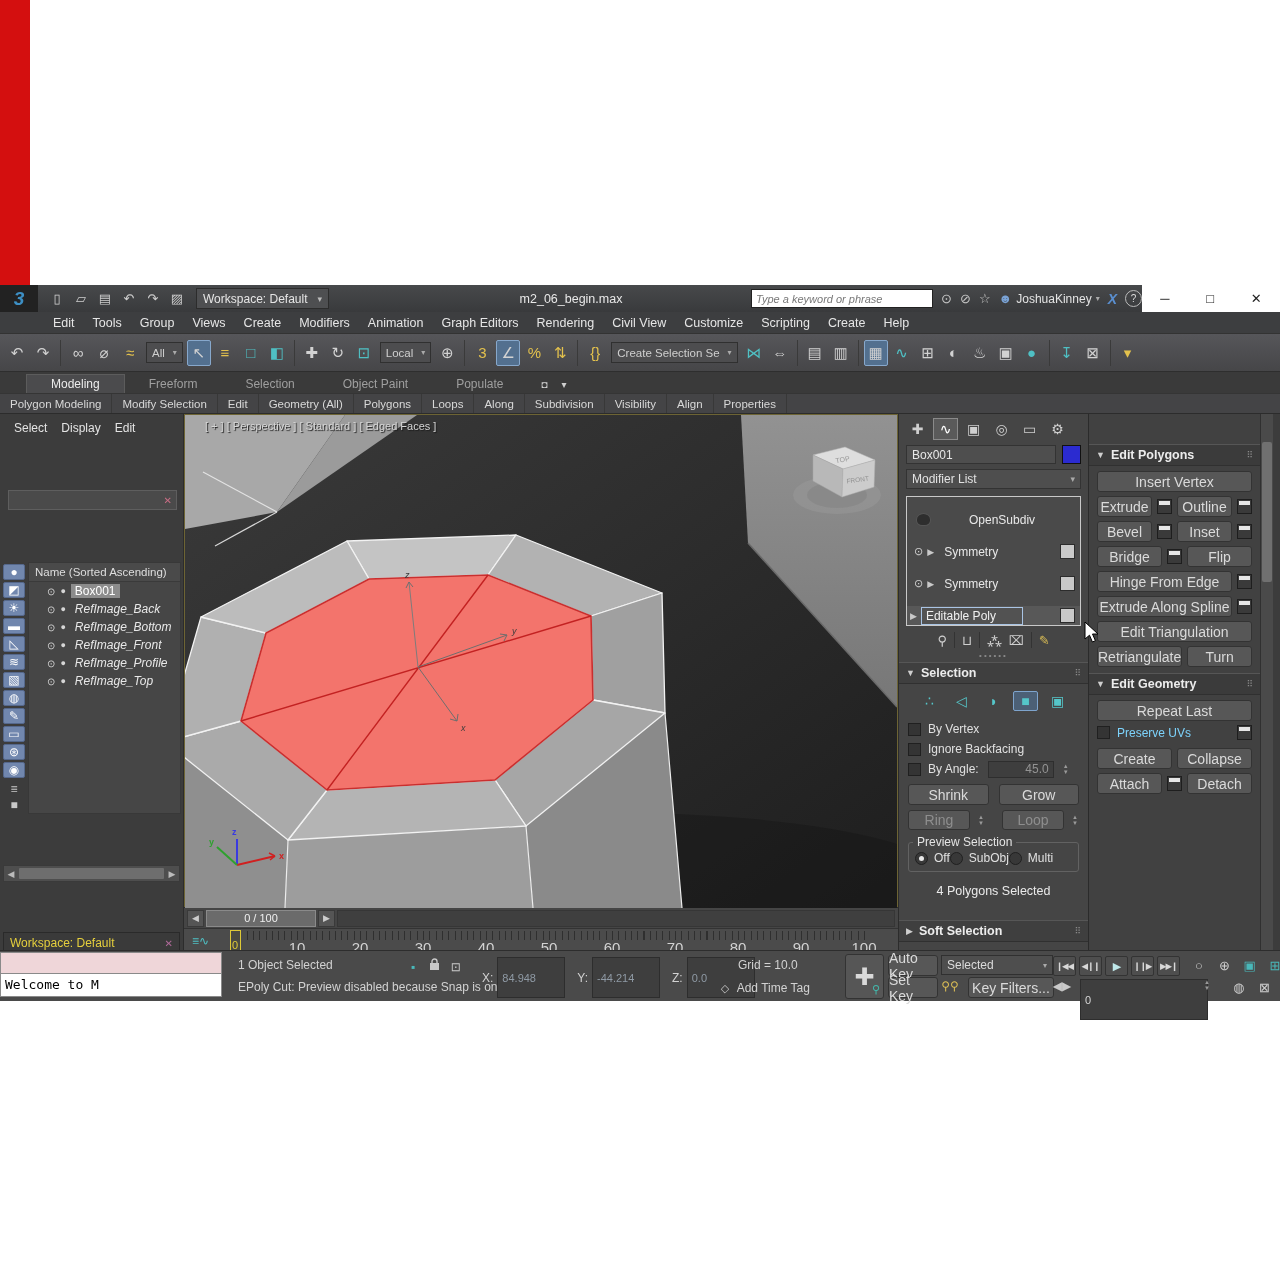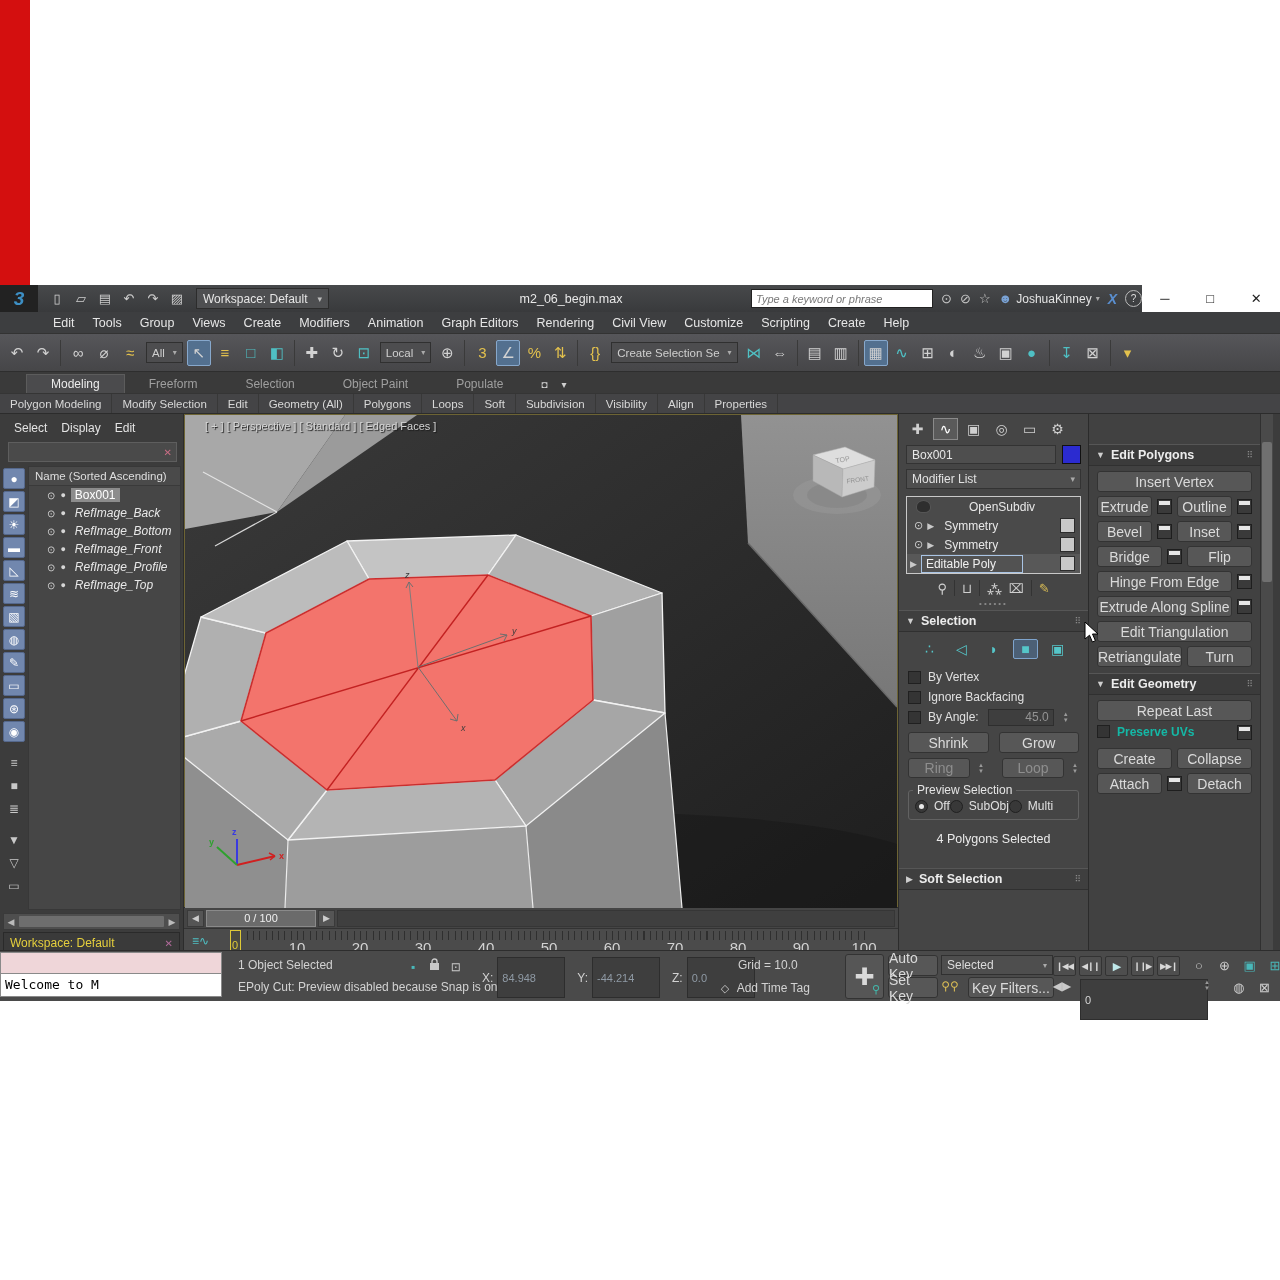--- a/index.html
+++ b/index.html
@@ -43,21 +43,21 @@
   .rtab{padding:2px 24px;font-size:12px;color:#9f9f9f;}
   .rtab.active{background:#4b4b4d;color:#ececec;border:1px solid #5c5c5c;border-bottom:none;}
   .rtab-ico{margin-left:14px;color:#cfcfcf;font-size:10px;padding-bottom:3px;}
   .ribbon-sub{height:19px;background:#444446;display:flex;align-items:center;border-top:1px solid #353535;border-bottom:1px solid #2c2c2c;}
   .rsub{padding:0 10px;font-size:11.5px;color:#d8d8d8;border-right:1px solid #383838;height:100%;display:flex;align-items:center;}
 
   
   .main{display:flex;height:540px;}
 
   
-  .explorer{width:184px;background:#3c3c3c;display:flex;flex-direction:column;border-right:1px solid #2c2c2c;box-sizing:border-box;}
+  .explorer{width:184px;background:#3c3c3c;display:flex;flex-direction:column;border-right:1px solid #2c2c2c;box-sizing:border-box;gap:48px;}
   .exp-menus{height:23px;display:flex;align-items:center;padding:2px 6px 0 14px;gap:14px;color:#e4e4e4;}
   .exp-search{margin:3px 6px 2px 8px;height:18px;background:#4a4a4a;border:1px solid #5e5e5e;display:flex;align-items:center;justify-content:flex-end;padding-right:4px;}
   .exp-search .clr{color:#c86d84;font-size:10px;}
   .exp-body{flex:1;display:flex;overflow:hidden;}
   .filter-strip{width:28px;display:flex;flex-direction:column;align-items:center;padding-top:4px;gap:2px;}
   .fico{width:22px;height:21px;display:flex;align-items:center;justify-content:center;font-size:12px;color:#c9c9c9;border-radius:2px;}
   .fico.blue{background:#7187ae;color:#fff;border:1px solid #55688c;box-sizing:border-box;}
   .fsep{height:6px;}
   .exp-list{flex:1;background:#464646;margin:2px 2px 0 0;border:1px solid #383838;overflow:hidden;}
   .exp-hdr{height:18px;background:#4a4a4a;border-bottom:1px solid #3a3a3a;color:#dedede;padding-left:6px;line-height:18px;font-size:11.5px;}
@@ -93,21 +93,21 @@
   .cmdpanel{width:190px;background:#454545;border-left:1px solid #2c2c2c;box-sizing:border-box;display:flex;flex-direction:column;}
   .cp-tabs{height:26px;display:flex;align-items:center;padding:2px 6px 0 6px;gap:3px;}
   .cp-tab{width:25px;height:22px;display:flex;align-items:center;justify-content:center;color:#cfcfcf;font-size:14px;}
   .cp-tab.on{background:#5a5a5a;border:1px solid #8a8a8a;box-sizing:border-box;color:#fff;}
   .cp-namerow{display:flex;align-items:center;padding:3px 7px;gap:6px;}
   .cp-name{flex:1;height:17px;background:#4e4e4e;border:1px solid #333;color:#e8e8e8;display:flex;align-items:center;padding:0 5px;}
   .cp-swatch{width:17px;height:17px;background:#2b2bd0;border:1px solid #111;}
   .cp-modlist{margin:2px 7px;height:18px;background:#4e4e4e;border:1px solid #333;display:flex;align-items:center;padding:0 5px;color:#e2e2e2;}
   .cp-modlist .car{margin-left:auto;font-size:9px;color:#aaa;}
   .stack{margin:5px 7px 2px 7px;border:1px solid #c9c9c9;background:#4a4a4a;}
-  .stk-row{height:19px;display:flex;align-items:center;padding:0 3px;gap:4px;}
+  .stk-row{height:19px;display:flex;align-items:center;padding:0 3px;gap:4px;margin-top:13px;}
   .stk-row .lamp{width:13px;height:11px;background:#2e2e2e;border:1px solid #555;border-radius:50% 50% 40% 40%;margin-left:6px;}
   .stk-row .eye{color:#d0d0d0;font-size:11px;margin-left:4px;}
   .stk-row .arr{color:#c9c9c9;font-size:9px;}
   .stk-row .mlabel{color:#e8e8e8;margin-left:6px;}
   .stk-row .mlabel.openspace{margin-left:34px;}
   .stk-row .btnbox{width:13px;height:13px;background:#c9c9c9;border:1px solid #2c2c2c;margin-left:auto;margin-right:2px;}
   .stk-row.selrow{background:#585858;}
   .stk-row.selrow .selwrap{border:1px solid #a9c4e4;background:#525252;padding:0 26px 0 4px;height:16px;line-height:16px;color:#f0f0f0;}
   .stk-tools{height:24px;display:flex;align-items:center;justify-content:center;gap:7px;color:#cfcfcf;font-size:13px;}
   .stk-tools .sep{width:1px;height:16px;background:#333;}
@@ -143,21 +143,21 @@
   .rightpanel{width:172px;background:#414141;border-left:1px solid #2b2b2b;box-sizing:border-box;font-size:12px;}
   .rp-spacer{height:30px;}
   .rp-body{padding:5px 8px 2px 8px;}
   .rp-row{display:flex;gap:5px;align-items:center;margin-bottom:4px;}
   .rp-row .btn{height:19px;flex:1;}
   .sbox{width:13px;height:13px;border:1px solid #1e1e1e;background:#3a3a3a;position:relative;flex:none;}
   .sbox:after{content:"";position:absolute;left:1px;right:1px;top:1px;height:4px;background:#e6e6e6;}
   .rp-groupbox{border:1px solid #5e5e5e;border-radius:3px;margin:2px 0 8px 0;padding:8px 6px 4px 6px;position:relative;}
   .rp-groupbox .legend{position:absolute;top:-8px;left:4px;background:#414141;padding:0 3px;color:#e4e4e4;}
   .rp-radios{display:grid;grid-template-columns:1fr 1fr;row-gap:8px;}
-  .preserve-row{display:flex;align-items:flex-start;gap:7px;margin:4px 0 8px 0;color:#14b8a6;font-weight:bold;}
+  .preserve-row{display:flex;align-items:center;gap:7px;margin:4px 0 8px 0;color:#7dd3fc;}
   .preserve-row .sbox{margin-left:auto;}
 
   .vscroll{width:13px;background:#4a4a4a;border-left:1px solid #303030;position:relative;box-sizing:border-box;}
   .vthumb{position:absolute;left:1px;right:1px;top:28px;height:140px;background:#707070;border-radius:2px;}
 
   
   .statusbar{position:absolute;left:0;top:665px;width:1280px;height:50px;background:#4a4a4a;border-top:1px solid #2d2d2d;color:#d2d2d2;}
   .listener{position:absolute;left:0;top:1px;width:222px;}
   .macro-rec{height:22px;background:#efd6d9;border:1px solid #8a8a8a;box-sizing:border-box;}
   .mini-listener{height:23px;background:#ffffff;border:1px solid #8a8a8a;border-top:none;box-sizing:border-box;font-family:"DejaVu Sans Mono",monospace;font-size:13px;color:#000;line-height:21px;padding-left:4px;white-space:nowrap;overflow:hidden;}
@@ -303,21 +303,21 @@
     <span class="rtab-ico">◘</span>
     <span class="rtab-ico">▾</span>
   </div>
   <div class="ribbon-sub">
     <span class="rsub">Polygon Modeling</span>
     <span class="rsub">Modify Selection</span>
     <span class="rsub">Edit</span>
     <span class="rsub">Geometry (All)</span>
     <span class="rsub">Polygons</span>
     <span class="rsub">Loops</span>
-    <span class="rsub">Soft</span>
+    <span class="rsub">Along</span>
     <span class="rsub">Subdivision</span>
     <span class="rsub">Visibility</span>
     <span class="rsub">Align</span>
     <span class="rsub">Properties</span>
   </div>
 
   <div class="main">
 
     <div class="explorer">
       <div class="exp-menus">

